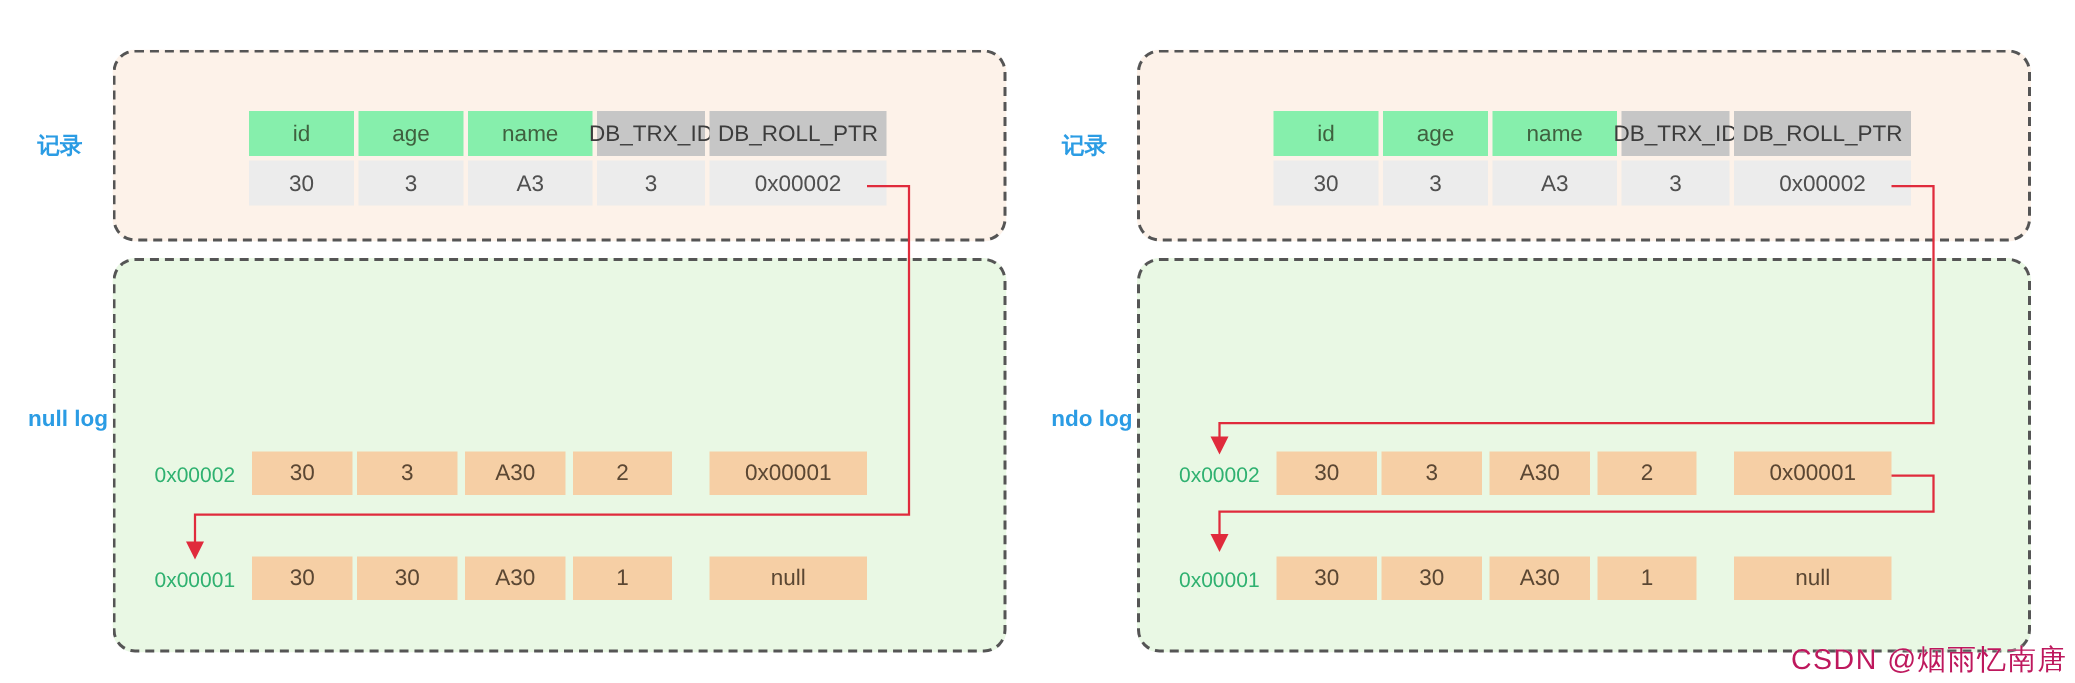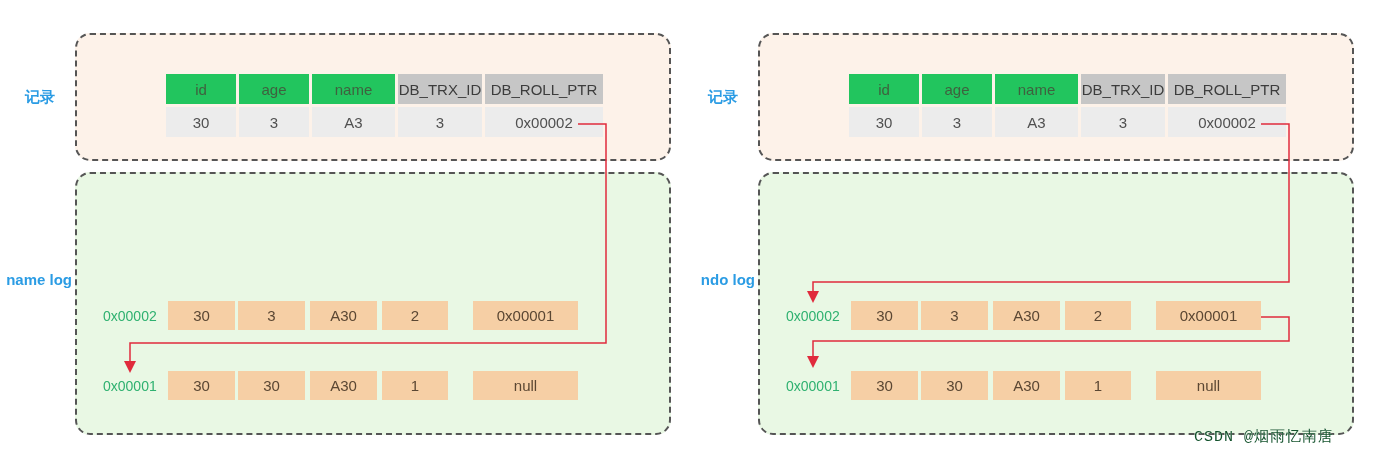--- a/index.html
+++ b/index.html
@@ -12,51 +12,51 @@
   .record-box{top:33px;height:128px;background:#fdf2e9;}
   .undo-box{top:172px;height:263px;background:#e9f8e4;}
   .region-label{position:absolute;color:#2b9ce4;font-weight:bold;font-size:15px;white-space:nowrap;}
   .record-region{top:88px;right:calc(100% - 0px + 20px);}
   .undo-region{top:271px;right:calc(100% - 0px + 3px);}
   .cellrow{position:absolute;display:flex;}
   .cell{display:flex;align-items:center;justify-content:center;font-size:15px;box-sizing:border-box;}
   
   .rec-row-h{left:91px;top:74px;height:30px;}
   .rec-row-v{left:91px;top:107px;height:30px;}
-  .hdr-green{background:#22c55e;color:#3f613f;}
+  .hdr-green{background:#86efac;color:#3f613f;}
   .hdr-gray{background:#c6c6c6;color:#3c3c3c;}
   .val{background:#ececec;color:#505050;}
   .w-id{width:70px;}
   .w-age{width:70px;margin-left:3px;text-align:right;}
   .w-name{width:83px;margin-left:3px;}
-  .w-trx{width:84px;margin-left:3px;}
+  .w-trx{width:72px;margin-left:3px;}
   .w-roll{width:118px;margin-left:3px;}
   
   .undo-row-1{left:93px;top:301px;height:29px;}
   .undo-row-2{left:93px;top:371px;height:29px;}
   .ucell{background:#f6cfa5;color:#5b4733;}
   .u1{width:67px;}
   .u2{width:67px;margin-left:3px;}
   .u3{width:67px;margin-left:5px;text-align:center;}
   .u4{width:66px;margin-left:5px;}
   .u5{width:105px;margin-left:25px;}
   .undo-addr{position:absolute;left:28px;width:62px;height:29px;display:flex;align-items:center;color:#2fb170;font-size:14px;}
   .addr-1{top:301px;}
   .addr-2{top:371px;}
   .arrow-svg{position:absolute;left:0;top:0;width:600px;height:455px;pointer-events:none;}
-  .watermark{position:absolute;left:1194px;top:427px;color:#14532d;font-size:15px;letter-spacing:1px;white-space:nowrap;text-shadow:0 0 1px #ffffff;font-family:Liberation Mono, monospace;}
+  .watermark{position:absolute;left:1194px;top:427px;color:#be185d;font-size:19px;letter-spacing:1px;white-space:nowrap;text-shadow:0 0 1px #ffffff;}
 </style>
 </head>
 <body>
 
 <div class="stage">
 
   <div class="panel panel-1">
     <div class="region-label record-region">记录</div>
-    <div class="region-label undo-region">name log</div>
+    <div class="region-label undo-region">null log</div>
 
     <div class="dashed-box record-box"></div>
     <div class="dashed-box undo-box"></div>
 
     <div class="cellrow rec-row-h">
       <div class="cell hdr-green w-id">id</div>
       <div class="cell hdr-green w-age">age</div>
       <div class="cell hdr-green w-name">name</div>
       <div class="cell hdr-gray w-trx">DB_TRX_ID</div>
       <div class="cell hdr-gray w-roll">DB_ROLL_PTR</div>

